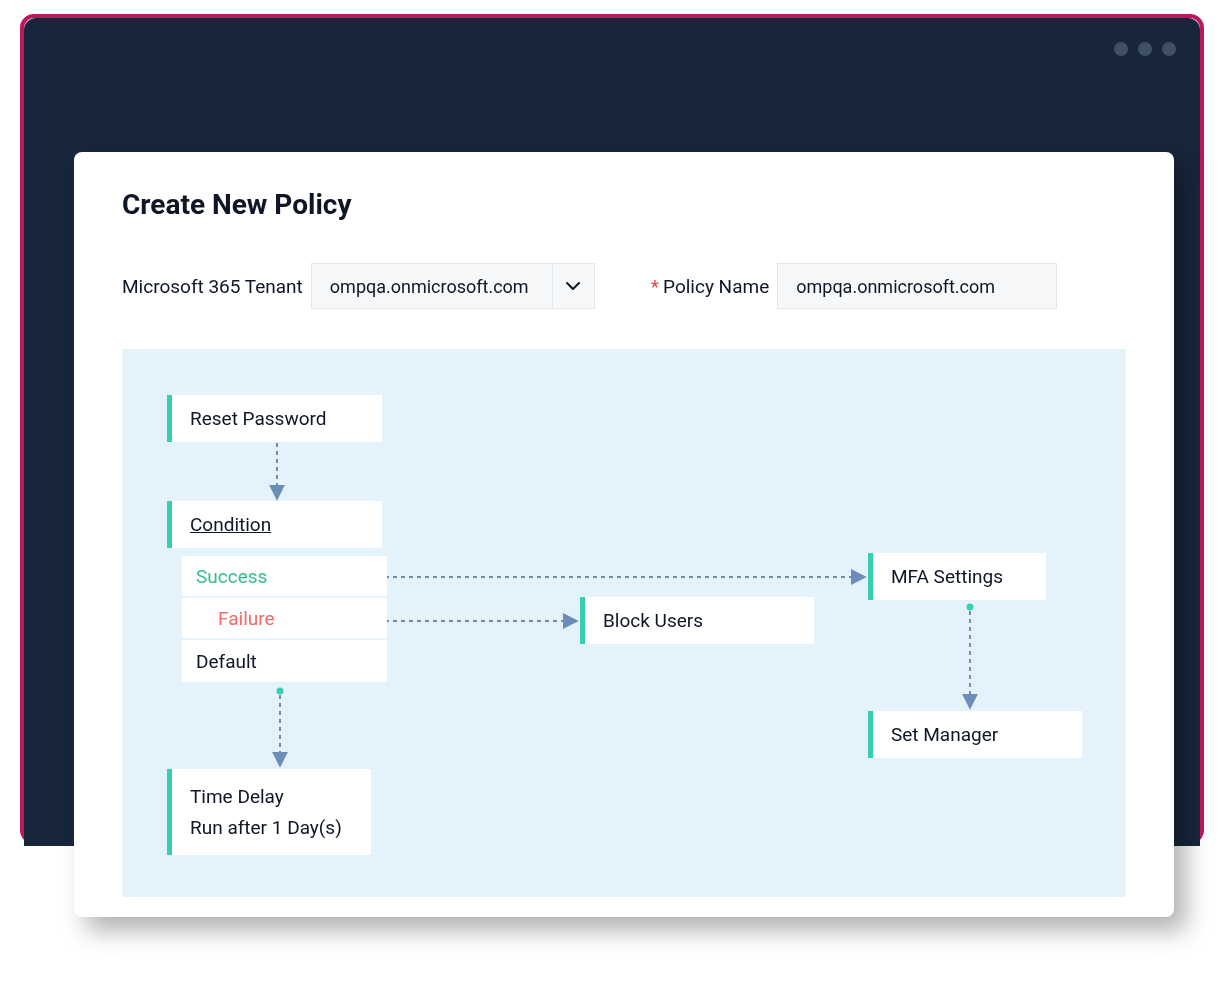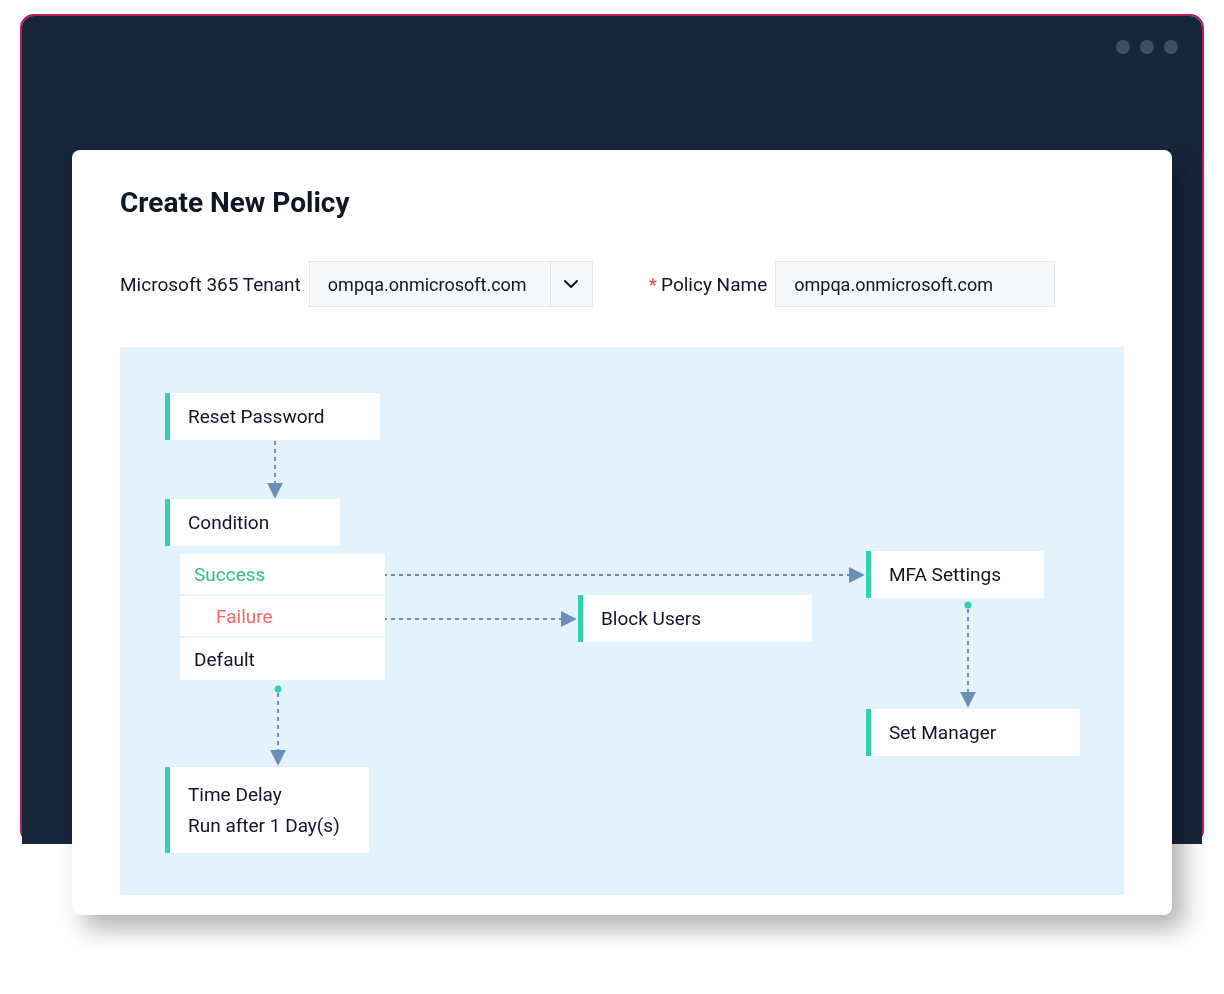--- a/index.html
+++ b/index.html
@@ -9,21 +9,21 @@
       width: 1224px;
       height: 994px;
       position: relative;
     }
     .browser-frame {
       position: absolute;
       left: 20px;
       top: 14px;
       width: 1184px;
       height: 830px;
-      border: 2px solid #be185d;
+      border: 4px solid #be185d;
       border-radius: 14px;
       overflow: visible;
       background: #fff;
     }
     .browser-top {
       height: 62px;
       background: #18263c;
       border-top-left-radius: 12px;
       border-top-right-radius: 12px;
       display: flex;
@@ -199,21 +199,21 @@
           <line x1="255" y1="272" x2="452" y2="272" stroke="#6b8db8" stroke-width="2" stroke-dasharray="4 4" marker-end="url(#arrow-blue)"></line>
 
           <circle cx="848" cy="258" r="3.5" fill="#35d0b0"></circle>
           <line x1="848" y1="262" x2="848" y2="356" stroke="#6b8db8" stroke-width="2" stroke-dasharray="4 4" marker-end="url(#arrow-blue)"></line>
         </svg>
 
         <div class="node accent" style="left:45px; top:46px; width:215px;">
           <span>Reset Password</span>
         </div>
 
-        <div class="node accent" style="left:45px; top:152px; width:175px;">
+        <div class="node accent" style="left:45px; top:152px; width:215px;text-decoration:underline;">
           <span>Condition</span>
         </div>
 
         <div class="cond-items" style="top:207px;">
           <div class="cond-item c-success">
               <span>Success</span>
             </div>
           <div class="cond-item c-failure">
               <span>Failure</span>
             </div>

